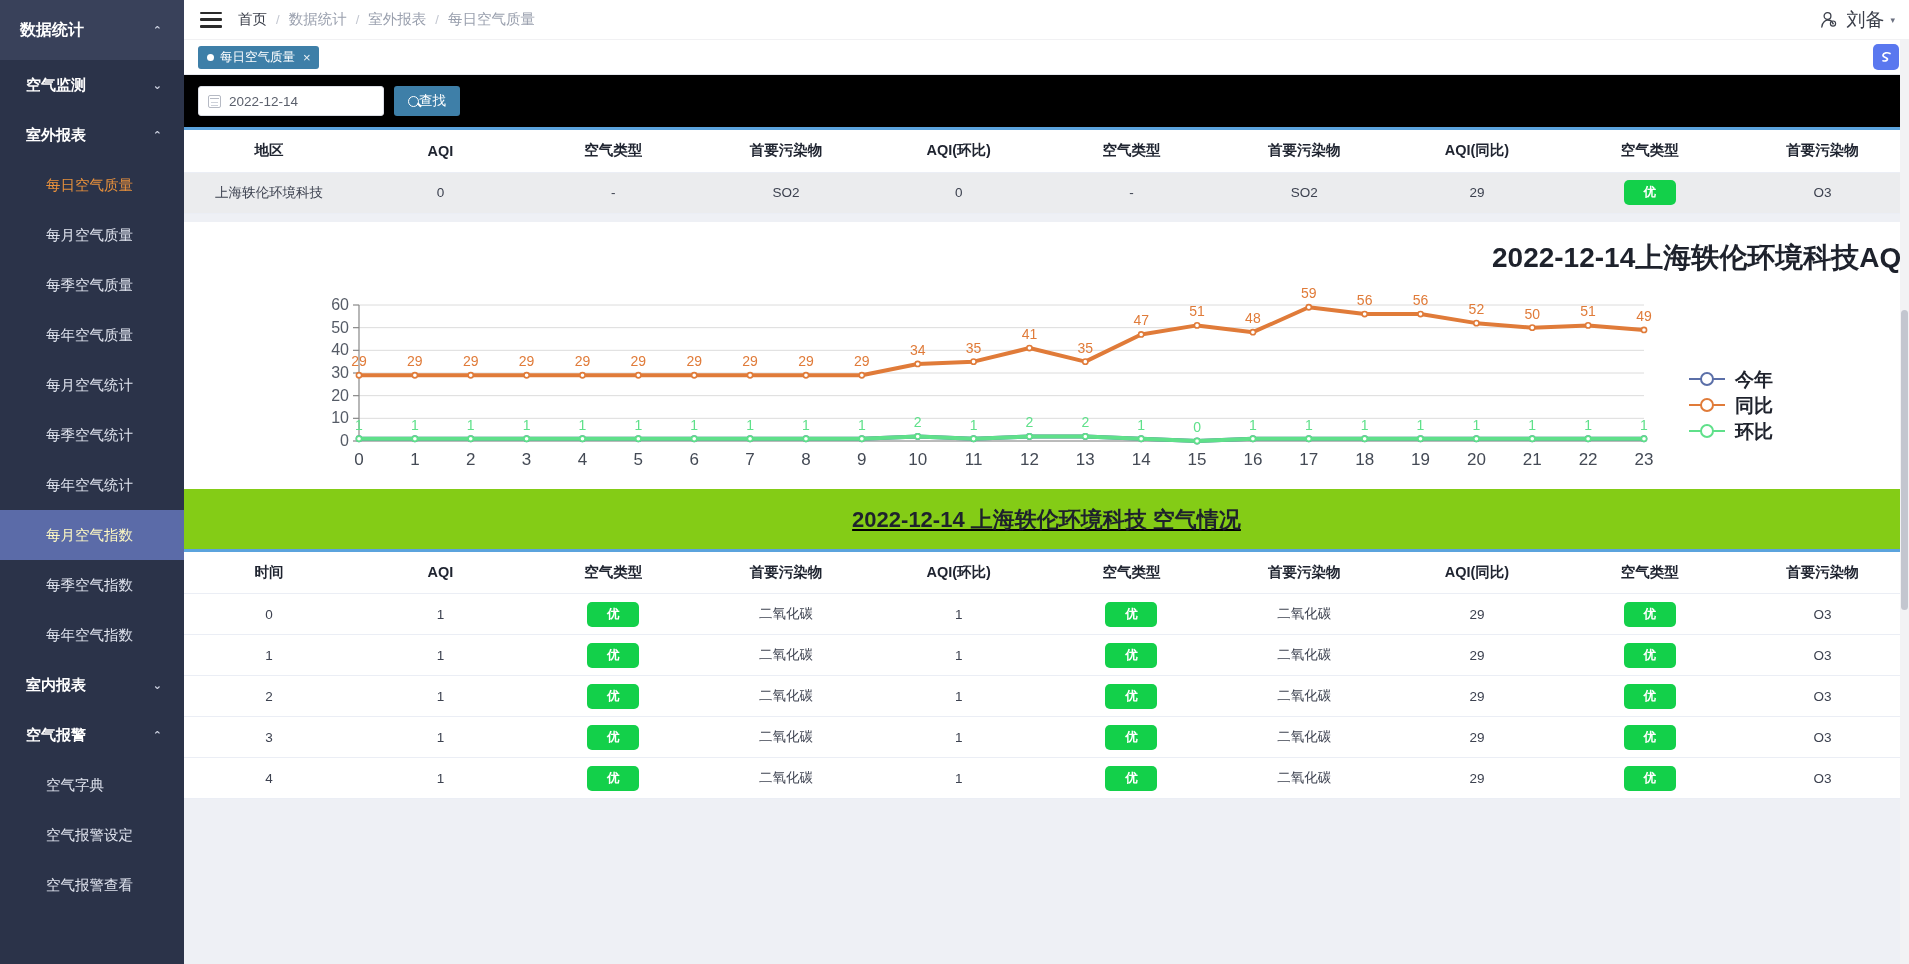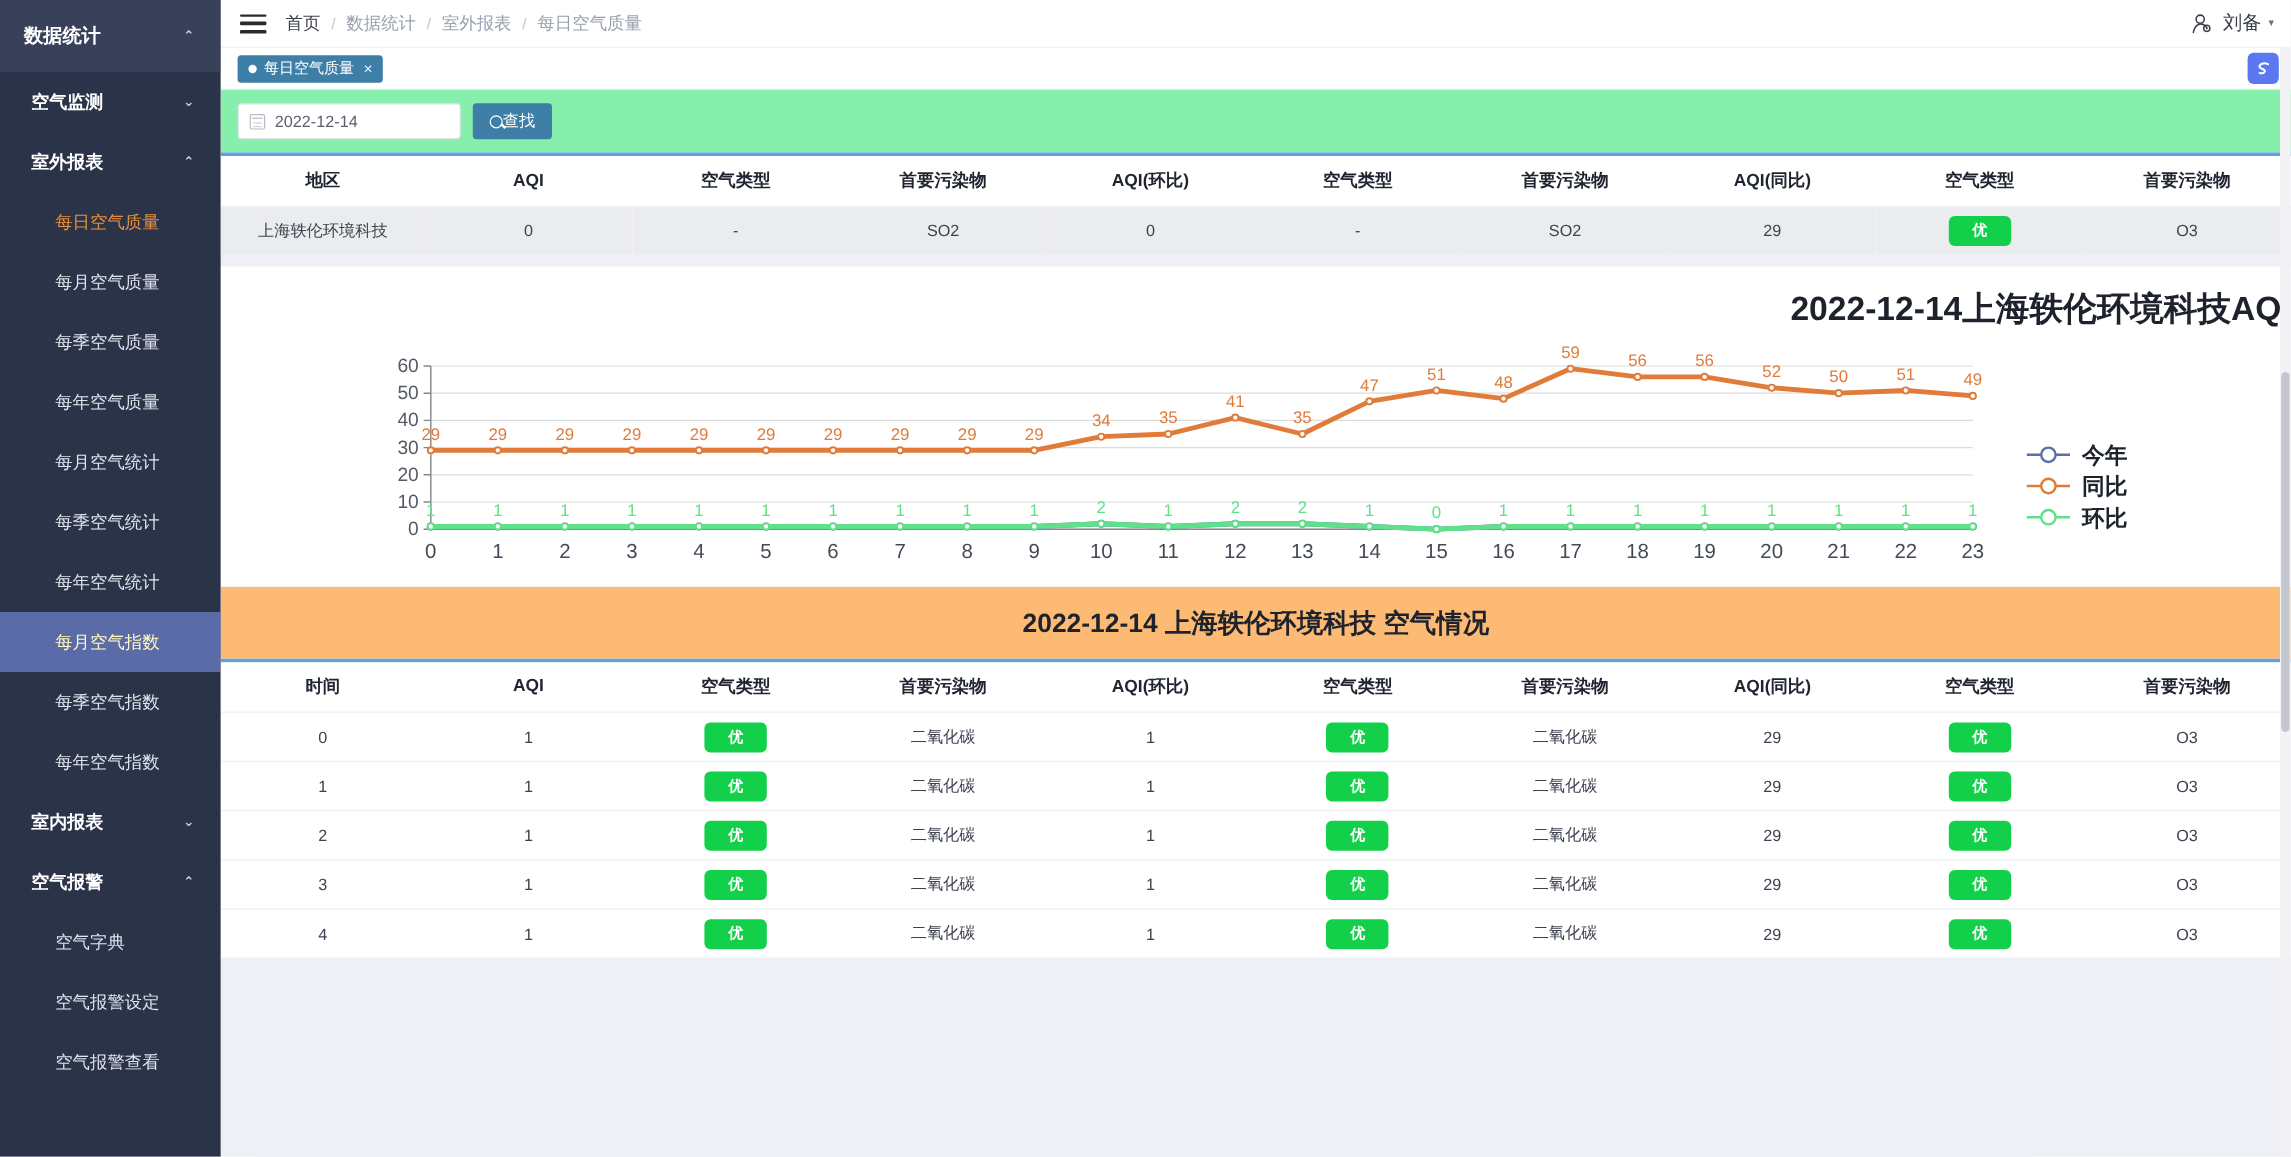--- a/index.html
+++ b/index.html
@@ -41,37 +41,37 @@
     padding: 0 14px 0 16px; border-bottom: 1px solid #f1f1f3;
   }
   .hamburger { width: 22px; height: 16px; display: flex; flex-direction: column;
     justify-content: space-between; cursor: pointer; margin-right: 16px; }
   .hamburger i { display: block; height: 2.5px; background: #2b2b2b; border-radius: 1px; }
   .crumbs { display: flex; align-items: center; font-size: 14.5px; }
   .crumb { color: #9aa0ae; }
   .crumb.first { color: #3b3f4a; }
   .crumb-sep { color: #c2c6d0; margin: 0 9px; font-size: 13px; }
   .topbar-right { margin-left: auto; display: flex; align-items: center; gap: 6px; }
-  .user-name { font-size: 16px; color: #3b3f4a; }
+  .user-name { font-size: 19px; color: #3b3f4a; }
   .mini-caret { font-size: 9px; color: #6b7080; }
 
   .tabbar {
     height: 35px; background: #ffffff; display: flex; align-items: center;
     padding-left: 14px; border-bottom: 1px solid #e6e8ee;
   }
   .tab {
     height: 23px; background: #3e7fa8; color: #ffffff; font-size: 12.5px;
     border-radius: 3px; display: flex; align-items: center; gap: 6px;
     padding: 0 8px 0 9px; cursor: pointer;
   }
   .tab .dot { width: 7px; height: 7px; border-radius: 50%; background: #ffffff; display: block; }
   .tab .x { font-size: 13px; opacity: .9; margin-left: 2px; }
 
   .filterbar {
-    height: 52px; background: #86efac; display: flex; align-items: center;
+    height: 52px; background: #000000; display: flex; align-items: center;
     padding-left: 14px; gap: 10px;
   }
   .date-input {
     width: 186px; height: 30px; background: #ffffff; border: 1px solid #dcdfe6;
     border-radius: 3px; display: flex; align-items: center; gap: 8px;
     padding: 0 9px; font-size: 13.5px; color: #5a5f6b;
   }
   .cal-ico { width: 13px; height: 13px; border: 1.4px solid #b6bac4; border-radius: 2px;
     position: relative; flex: 0 0 13px; }
   .cal-ico::before { content: ""; position: absolute; left: 1px; right: 1px; top: 2.6px;
@@ -111,21 +111,21 @@
     text-align: center; font-size: 22px; font-weight: 700; color: #1e222c;
     padding: 16px 0 14px 0;
   }
   .chart-card { background: #ffffff; padding: 0 0 6px 0; }
   .chart-title {
     text-align: right; font-size: 28px; font-weight: 700; color: #1e222c;
     padding: 17px 0 6px 0;
   }
   .chart-wrap { position: relative; width: 100%; height: 200px; }
   .chart-wrap svg { display: block; width: 100%; height: 200px; }
-  .section-band { background: #fdba74; }
+  .section-band { background: #84cc16; text-decoration: underline; }
 
   
   .vscroll {
     position: absolute; right: 0; top: 40px; width: 9px; height: 924px;
     background: #f2f2f4;
   }
   .vscroll i { position: absolute; left: 1px; top: 270px; width: 7px; height: 300px;
     background: #c3c6cf; border-radius: 4px; display: block; }
   .float-btn {
     position: absolute; right: 10px; top: 44px; width: 26px; height: 26px;

